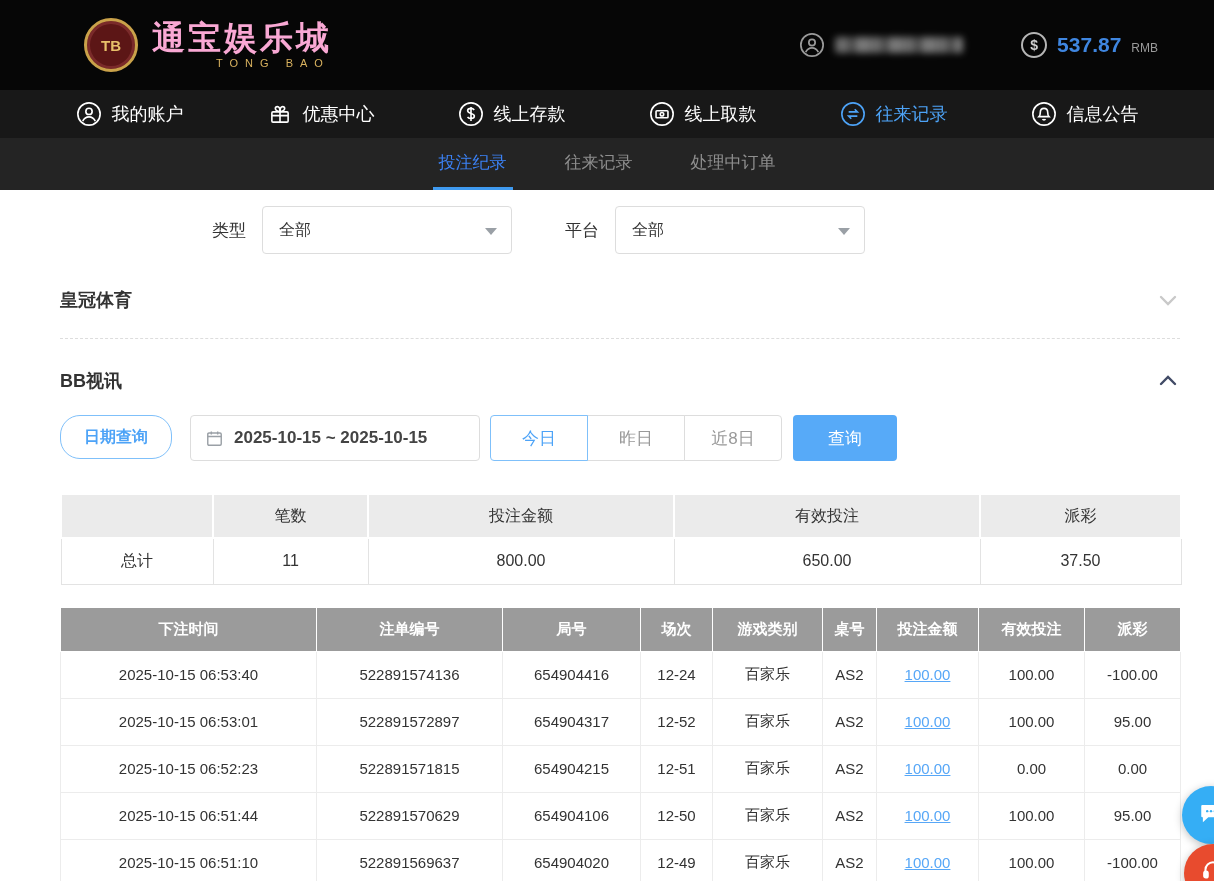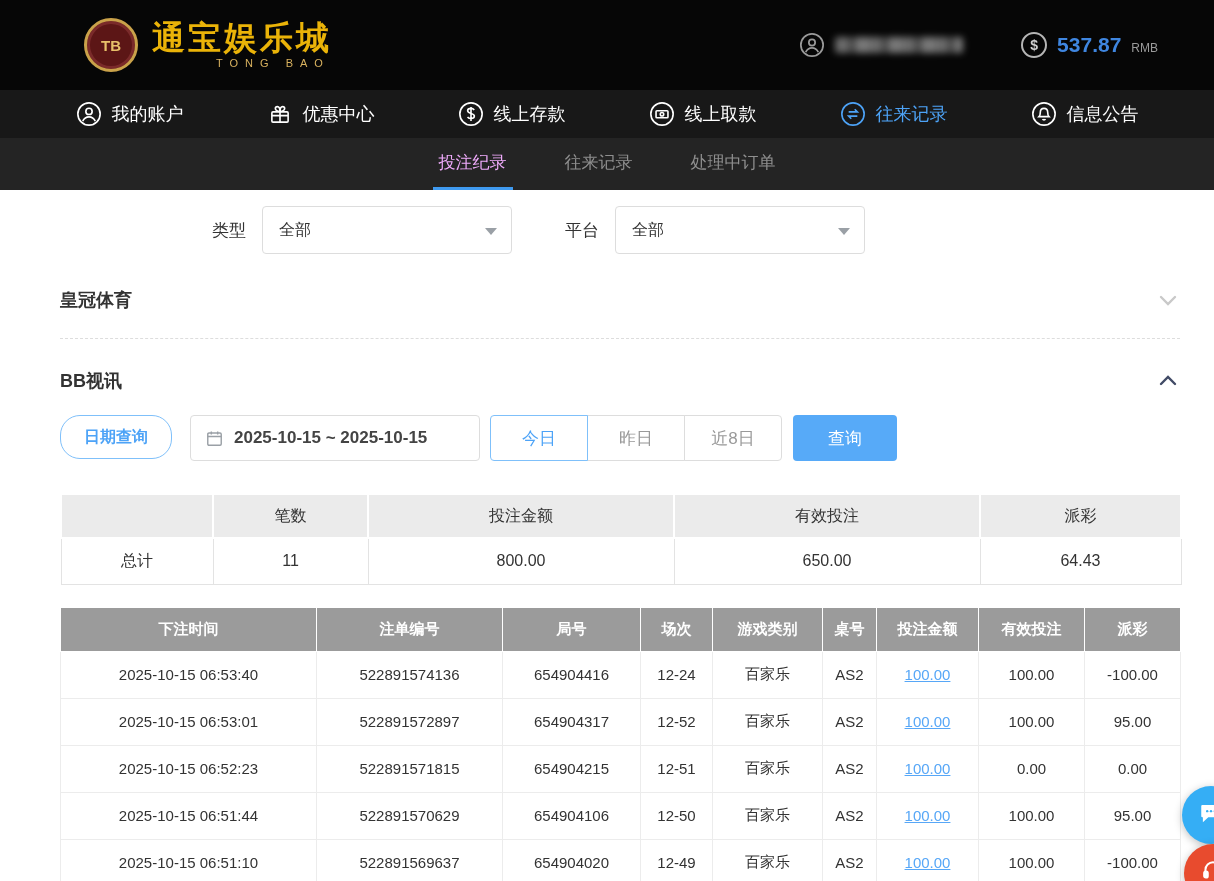--- a/index.html
+++ b/index.html
@@ -6,21 +6,21 @@
   body { background:#fff; }
   .page { width:1214px; height:881px; position:relative; overflow:hidden; background:#fff;
           font-family:"Liberation Sans", sans-serif; }
 
   
   .topbar { height:90px; background:#060606; display:flex; align-items:center; padding:0 56px 0 84px; }
   .logo { display:flex; align-items:center; gap:14px; cursor:pointer; }
   .chip { width:54px; height:54px; border-radius:50%; background:#5c1616; border:3px solid #caa24a;
           box-shadow:inset 0 0 0 3px #7a2a2a; color:#e8c06a; font-weight:bold; font-size:15px;
           display:flex; align-items:center; justify-content:center; }
-  .logo-title { font-size:33px; font-weight:bold; color:#eab308; letter-spacing:3px; line-height:1; }
+  .logo-title { font-size:33px; font-weight:bold; color:#f9a8d4; letter-spacing:3px; line-height:1; }
   .logo-sub { font-size:11px; color:#d9b25f; letter-spacing:7px; margin-top:3px; padding-left:64px; }
   .top-right { margin-left:auto; display:flex; align-items:center; gap:58px; }
   .user { display:flex; align-items:center; gap:10px; cursor:pointer; }
   .user-ico { width:26px; height:26px; color:#9a9a9a; }
   .user-ico svg { width:100%; height:100%; }
   .user-blur { width:128px; height:16px; border-radius:3px; opacity:.85;
     background:repeating-linear-gradient(90deg,#7d7d7d 0 13px,#565656 13px 21px,#8d8d8d 21px 33px);
     filter:blur(3.5px); }
   .balance { display:flex; align-items:center; gap:10px; cursor:pointer; }
   .bal-ico { width:26px; height:26px; border:2px solid #b5b5b5; border-radius:50%; color:#cfcfcf;
@@ -33,21 +33,21 @@
              justify-content:space-around; padding:0 34px; }
   .nav-item { display:flex; align-items:center; gap:10px; color:#fff; font-size:18px; cursor:pointer; }
   .nav-item.active { color:#4da3f7; }
   .nav-ico { width:26px; height:26px; display:block; }
   .nav-ico svg { width:100%; height:100%; }
 
   
   .subnav { height:52px; background:#242424; display:flex; justify-content:center; gap:46px; }
   .tab { color:#8f8f8f; font-size:17px; display:flex; align-items:center; height:100%;
          padding:0 6px; border-bottom:3px solid transparent; cursor:pointer; }
-  .tab.active { color:#f0abfc; border-bottom-color:#3f9af0; }
+  .tab.active { color:#3b82f6; border-bottom-color:#3f9af0; }
 
   
   main { padding:0 34px 0 60px; }
   .filter-row { display:flex; align-items:center; margin:16px 0 0 152px; }
   .filter-label { font-size:17px; color:#333; }
   .select-box { width:250px; height:48px; border:1px solid #ddd; border-radius:4px; display:flex;
                 align-items:center; padding:0 16px; margin-left:16px; font-size:16px; color:#333;
                 position:relative; cursor:pointer; background:#fff; }
   .caret { position:absolute; right:14px; top:21px; width:0; height:0;
            border-left:6px solid transparent; border-right:6px solid transparent;
@@ -269,21 +269,21 @@
           <th>有效投注</th>
           <th>派彩</th>
         </tr>
       </thead>
       <tbody>
         <tr>
           <td>总计</td>
           <td>11</td>
           <td>800.00</td>
           <td>650.00</td>
-          <td>64.43</td>
+          <td>37.50</td>
         </tr>
       </tbody>
     </table>
 
     <table class="data-table">
       <colgroup>
         <col style="width:256px">
           <col style="width:186px">
           <col style="width:138px">
         <col style="width:72px">

